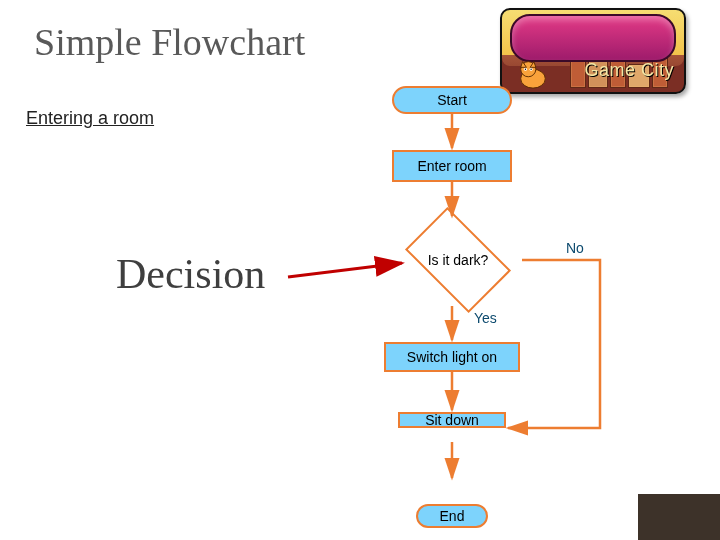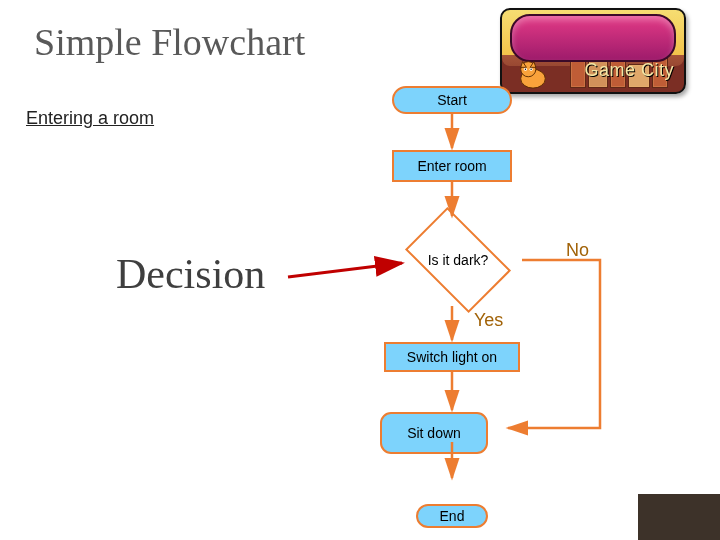--- a/index.html
+++ b/index.html
@@ -61,22 +61,22 @@
     transform: rotate(45deg);
     box-sizing: border-box;
   }
   .diamond-label {
     position: absolute;
     font-size: 14px;
     text-align: center;
   }
   .branch-label {
     position: absolute;
-    font-size: 18px;
-    color: #a16207;
+    font-size: 14px;
+    color: #0c4a6e;
   }
   svg.arrows {
     position: absolute;
     left: 0;
     top: 0;
     width: 720px;
     height: 540px;
     pointer-events: none;
   }
   
@@ -188,21 +188,21 @@
 <div class="node" style="left:392px; top:150px; width:120px; height:32px;">Enter room</div>
 
 <div class="diamond" style="left:413px; top:230px;"></div>
 <div class="diamond-label" style="left:410px; top:252px; width:96px;">Is it dark?</div>
 
 <div class="branch-label" style="left:474px; top:310px;">Yes</div>
 <div class="branch-label" style="left:566px; top:240px;">No</div>
 
 <div class="node" style="left:384px; top:342px; width:136px; height:30px;">Switch light on</div>
 
-<div class="node" style="left:380px; top:412px; width:108px; height:42px;border-radius:11px;">Sit down</div>
+<div class="node" style="left:398px; top:412px; width:108px; height:16px;">Sit down</div>
 
 <div class="node terminator" style="left:416px; top:504px; width:72px; height:24px;">End</div>
 
 <svg class="arrows">
   <defs>
     <marker id="ah" markerWidth="10" markerHeight="10" refX="8" refY="3" orient="auto">
       <path d="M0,0 L9,3 L0,6 z" fill="#ed7d31"></path>
     </marker>
     <marker id="ahRed" markerWidth="12" markerHeight="12" refX="9" refY="3.5" orient="auto">
       <path d="M0,0 L10,3.5 L0,7 z" fill="#c00000"></path>

